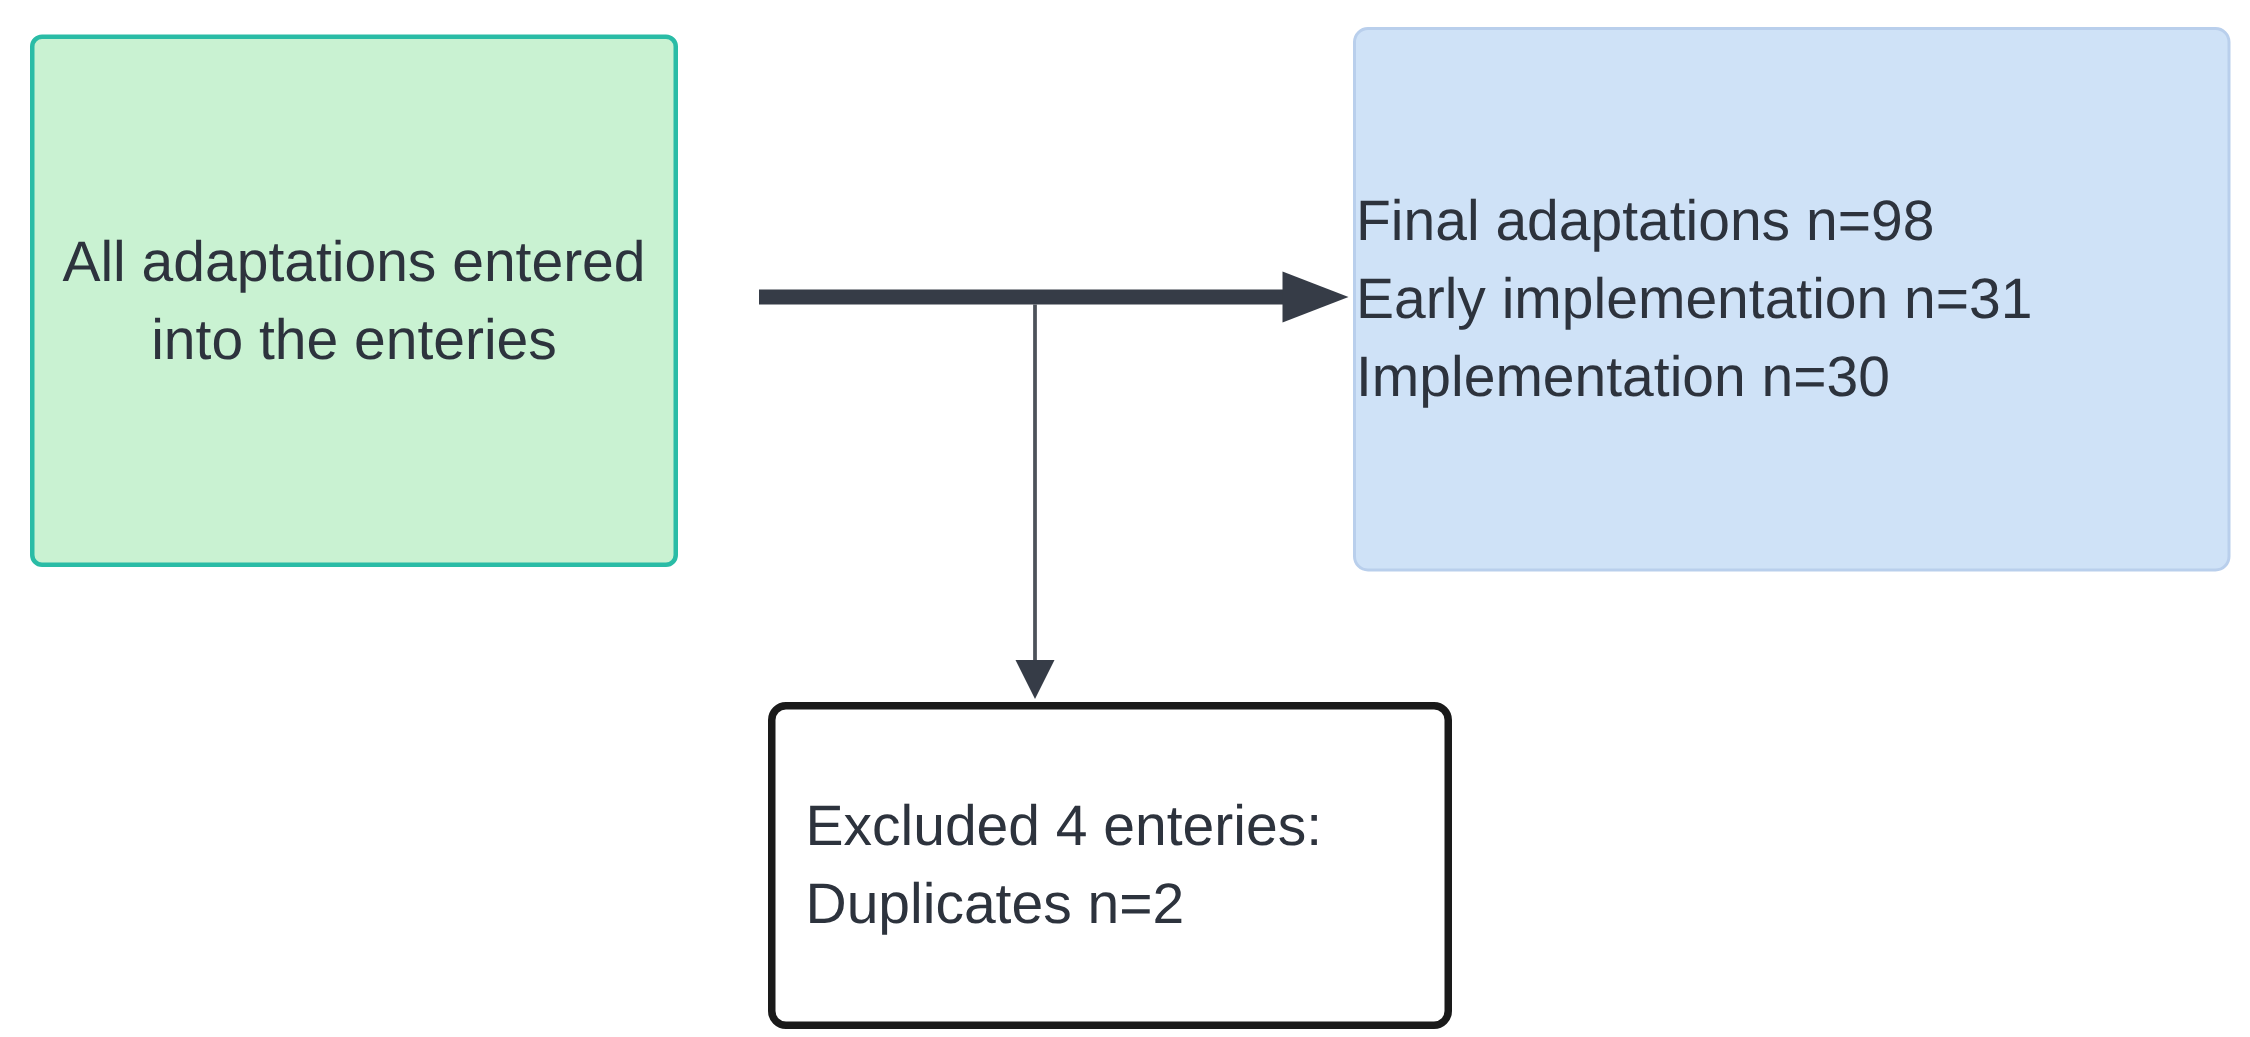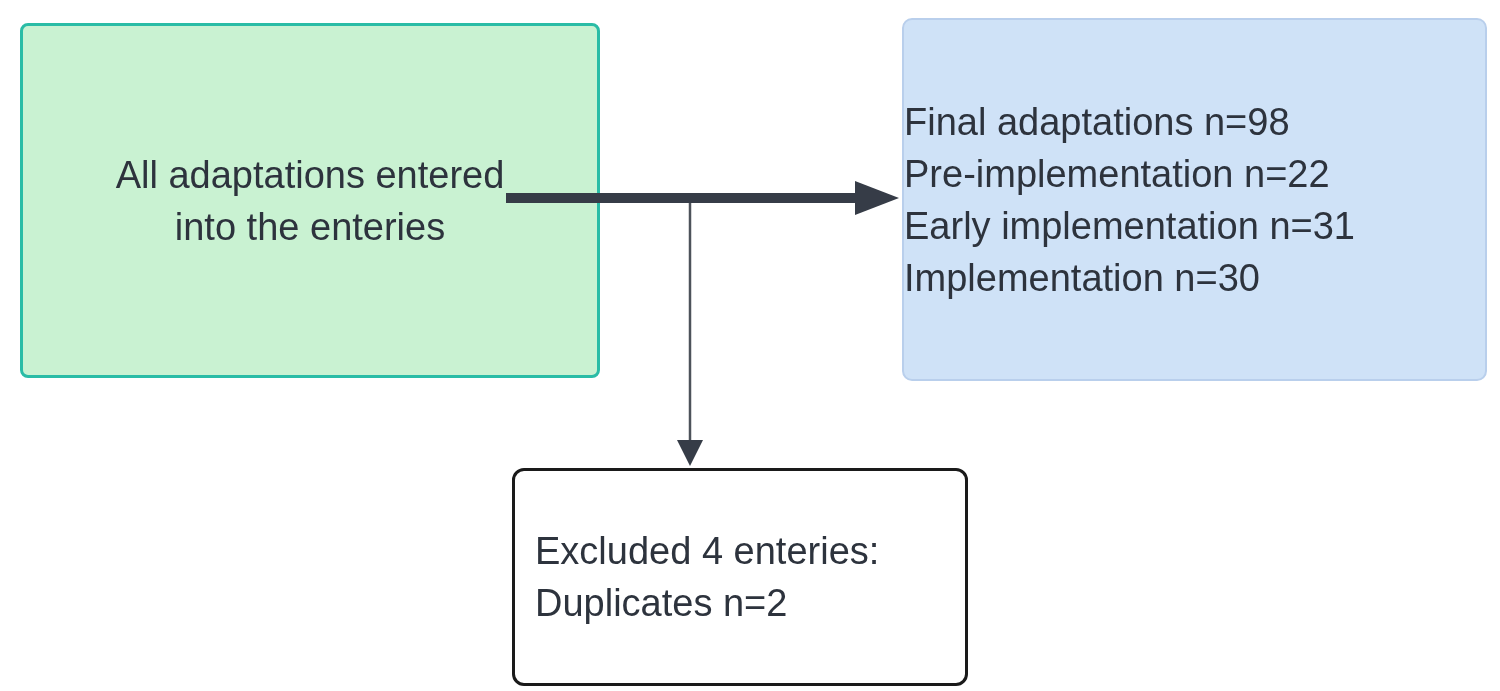--- a/index.html
+++ b/index.html
@@ -24,21 +24,21 @@
     color: #2d333d;
     font-size: 38px;
     line-height: 52px;
   }
   .box .line {
     white-space: nowrap;
   }
   .source-box {
     left: 20px;
     top: 23px;
-    width: 580px;
+    width: 432px;
     height: 355px;
     background: #c9f2d2;
     border: 3px solid #2abca6;
     border-radius: 8px;
     align-items: center;
     text-align: right;
   }
   .result-box {
     left: 902px;
     top: 18px;
@@ -49,21 +49,21 @@
     border-radius: 10px;
     align-items: flex-start;
     text-align: right;
   }
   .excluded-box {
     left: 512px;
     top: 468px;
     width: 456px;
     height: 218px;
     background: #ffffff;
-    border: 3px solid #14b8a6;
+    border: 5px solid #14b8a6;
     border-radius: 12px;
     align-items: flex-start;
     padding-left: 20px;
     text-align: left;
   }
   .arrow-layer {
     position: absolute;
     left: 0;
     top: 0;
     width: 1500px;
@@ -76,21 +76,20 @@
 
 <div class="canvas">
 
   <div class="box source-box" style="background-color: rgb(201, 242, 210); border-color: rgb(42, 188, 166); color: rgb(45, 51, 61);">
     <div class="line">All adaptations entered</div>
     <div class="line">into the enteries</div>
   </div>
 
   <div class="box result-box" style="background-color: rgb(207, 226, 247); border-color: rgb(185, 207, 236); color: rgb(45, 51, 61);">
     <div class="line">Final adaptations n=98</div>
-    <div class="line">Pre-implementation n=22</div>
     <div class="line">Early implementation n=31</div>
     <div class="line">Implementation n=30</div>
   </div>
 
   <div class="box excluded-box" style="background-color: rgb(255, 255, 255); border-color: rgb(26, 26, 26); color: rgb(45, 51, 61);">
     <div class="line">Excluded 4 enteries:</div>
     <div class="line">Duplicates n=2</div>
   </div>
 
   <svg class="arrow-layer" viewBox="0 0 1500 691" xmlns="http://www.w3.org/2000/svg">

